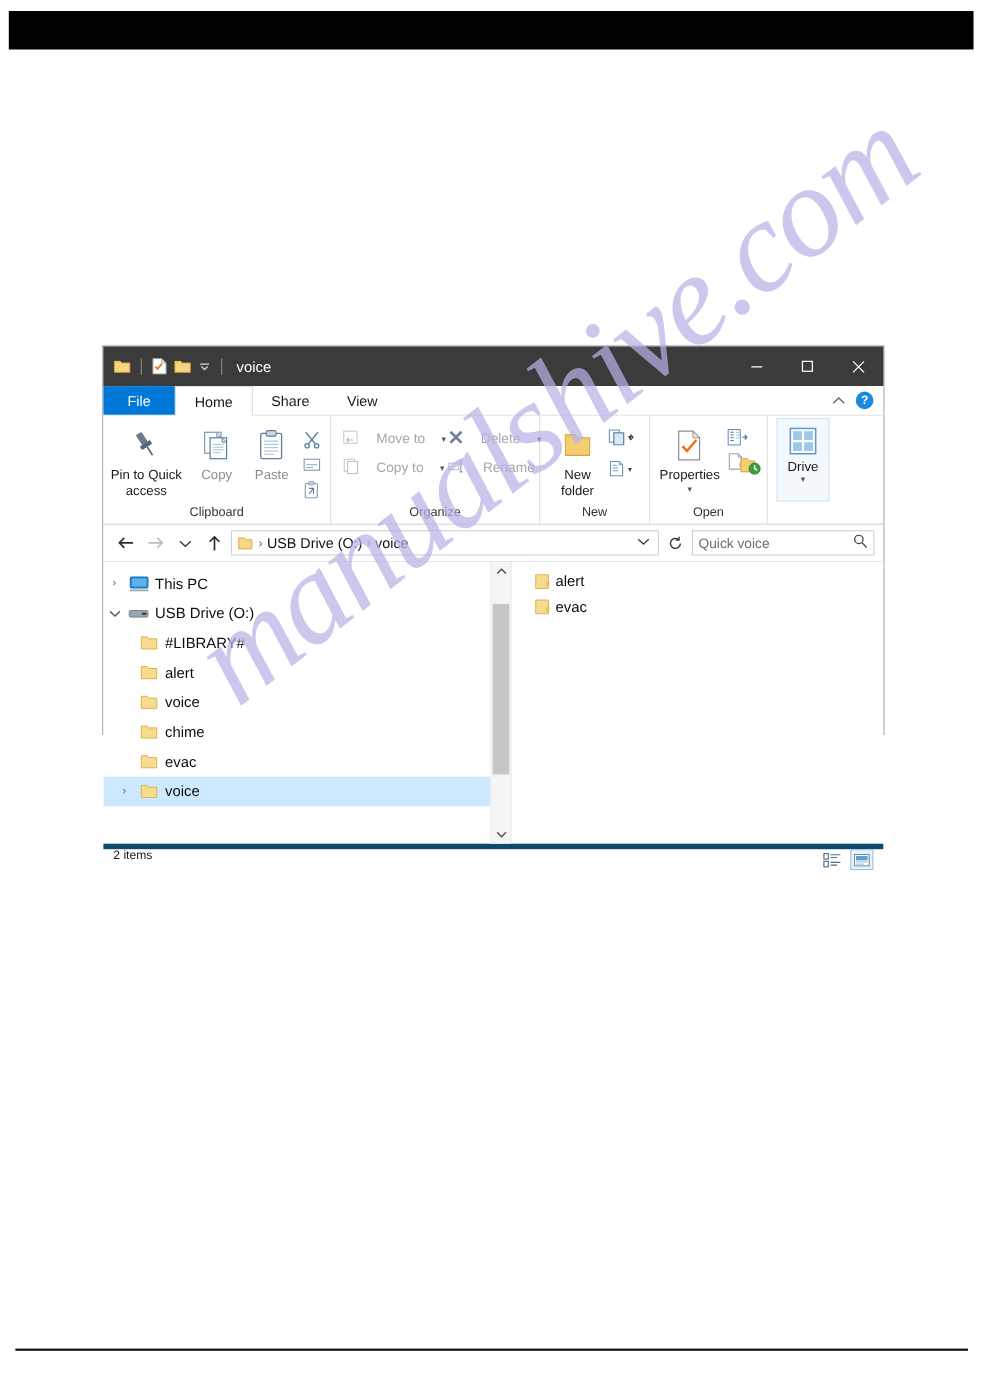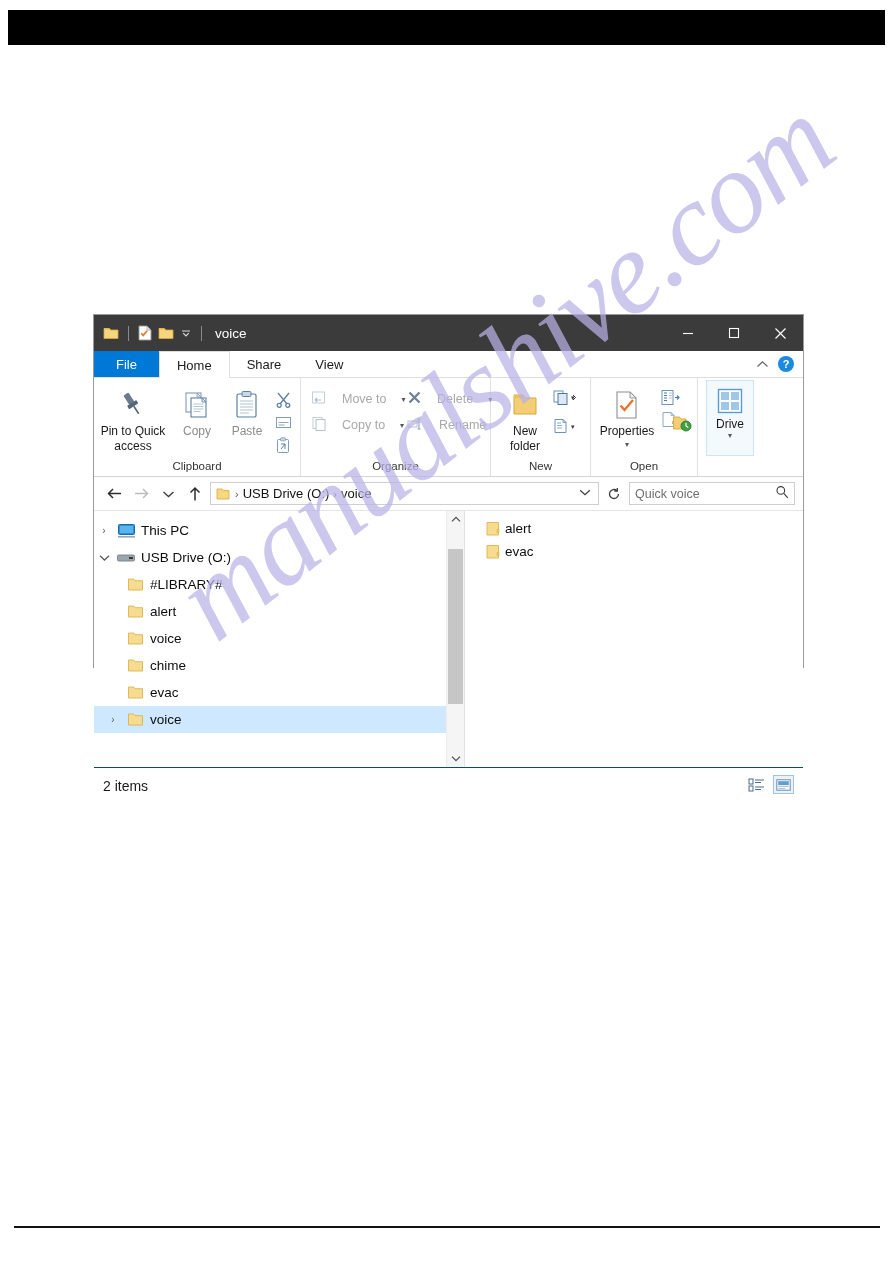--- a/index.html
+++ b/index.html
@@ -351,26 +351,26 @@
     align-items: center;
     gap: 4px;
     font-size: 13.5px;
     color: #0d0d0d;
     width: 120px;
   }
 
   
   .statusbar {
     height: 26px;
-    border-top: 1px solid #0c4a6e;
-    display: flex;
-    align-items: flex-end;
+    border-top: 5px solid #0c4a6e;
+    display: flex;
+    align-items: flex-start;
     padding: 0 9px;
     background: #ffffff;
-    font-size: 14px;
+    font-size: 11px;
     color: #1a1a1a;
   }
   .status-views {
     margin-left: auto;
     display: flex;
     align-items: center;
     gap: 7px;
   }
   .viewbtn { width: 19px; height: 17px; display:flex; align-items:center; justify-content:center; }
   .viewbtn.active { border: 1px solid #9fc4e0; background: #eaf3fb; }

